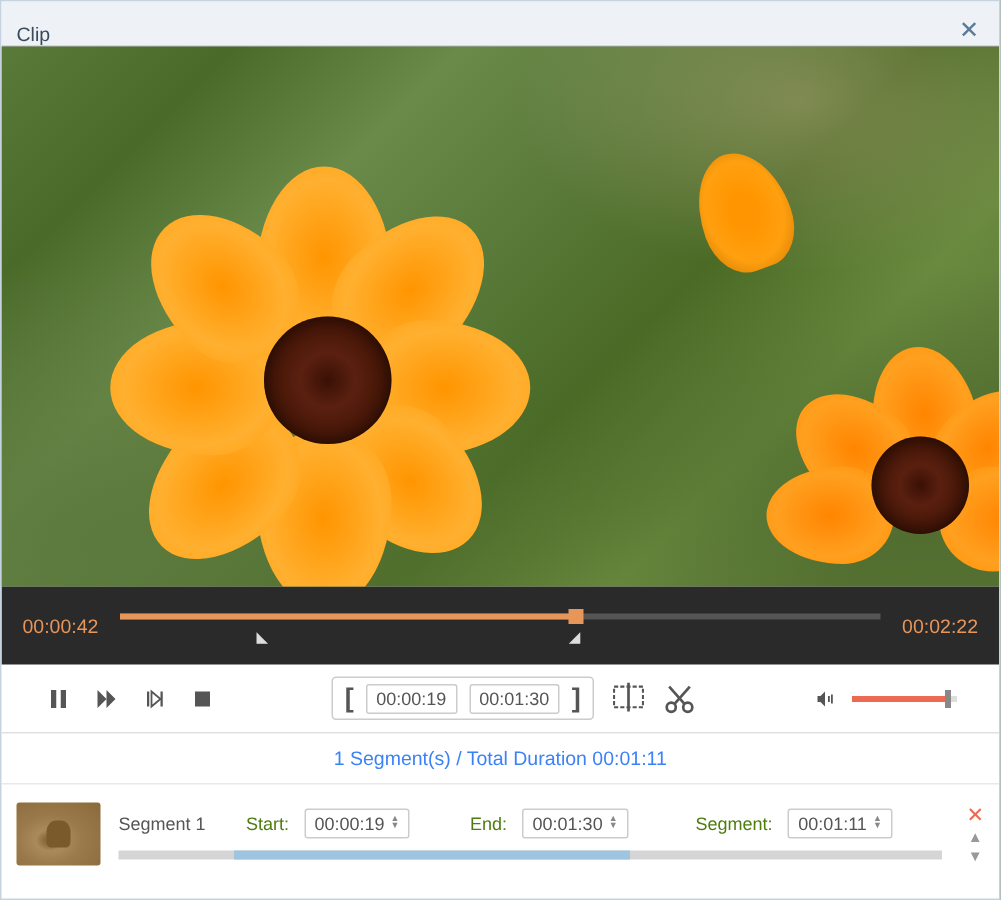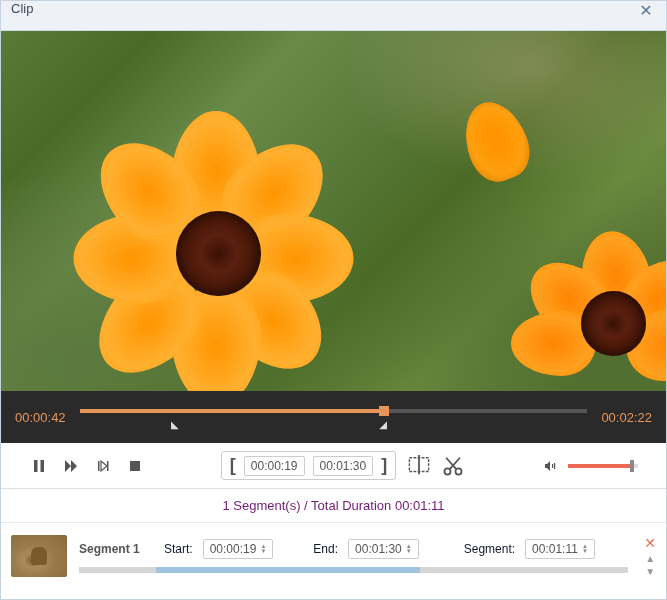--- a/index.html
+++ b/index.html
@@ -1,17 +1,17 @@
 <!DOCTYPE html>
 <html><head>
 <meta charset="utf-8">
 <style>
 *{box-sizing:border-box;margin:0;padding:0;font-family:"Segoe UI",Arial,sans-serif;}
 body{width:667px;height:600px;background:#fff;border:1px solid #c5d3e0;overflow:hidden;}
-.title-bar{height:30px;background:#eef2f6;display:flex;align-items:flex-start;justify-content:space-between;padding:0 10px;border-bottom:1px solid #d0dae4;}
+.title-bar{height:30px;background:#eef2f6;display:flex;align-items:flex-end;justify-content:space-between;padding:0 10px;border-bottom:1px solid #d0dae4;}
 .title-text{font-size:13px;color:#3a4a5a;}
 .close-btn{font-size:16px;color:#5a7a9a;cursor:pointer;width:20px;text-align:center;}
 .video-preview{width:100%;height:360px;background:#4a5a3a;position:relative;overflow:hidden;}
 .flower-bg{position:absolute;inset:0;}
 .leaves{position:absolute;inset:0;background:linear-gradient(135deg,#5a7a3a 0%,#4a6a2a 15%,#6a8a4a 30%,#5a7a3a 45%,#4a6a25 60%,#6a8a3f 75%,#5a7535 90%);}
 .leaf-overlay{position:absolute;inset:0;background:radial-gradient(ellipse at 80% 10%,rgba(200,180,140,0.4) 0%,transparent 25%),radial-gradient(ellipse at 10% 90%,rgba(90,120,60,0.8) 0%,transparent 40%),radial-gradient(ellipse at 90% 80%,rgba(70,100,40,0.6) 0%,transparent 35%);}
 .flower-main{position:absolute;left:90px;top:90px;width:250px;height:250px;}
 .petal{position:absolute;background:radial-gradient(ellipse at center,#ff9500 0%,#ffb030 60%,#ffa010 100%);border-radius:50% 50% 50% 50% / 60% 60% 40% 40%;}
 .p1{width:90px;height:120px;left:80px;top:-10px;transform:rotate(0deg);}
 .p2{width:85px;height:115px;left:140px;top:15px;transform:rotate(45deg);}
@@ -46,28 +46,28 @@
 .ctrl-btn svg{width:14px;height:14px;}
 .spacer{flex:1;}
 .trim-group{display:flex;align-items:center;gap:8px;border:1px solid #ccc;padding:3px 8px;border-radius:3px;}
 .bracket{font-size:18px;font-weight:bold;color:#555;cursor:pointer;}
 .time-input{border:1px solid #ccc;padding:2px 6px;font-size:12px;color:#555;border-radius:2px;cursor:pointer;}
 .scissors-btn{width:22px;height:22px;display:flex;align-items:center;justify-content:center;cursor:pointer;color:#555;}
 .vol-group{display:flex;align-items:center;gap:8px;}
 .vol-slider{width:70px;height:4px;background:#ddd;position:relative;cursor:pointer;}
 .vol-fill{position:absolute;left:0;height:100%;width:90%;background:#ec6a52;}
 .vol-handle{position:absolute;left:88%;top:-4px;width:4px;height:12px;background:#888;}
-.segments-header{height:34px;display:flex;align-items:center;justify-content:center;font-size:13px;color:#701a75;border-bottom:1px solid #e8e8e8;}
+.segments-header{height:34px;display:flex;align-items:center;justify-content:center;font-size:13px;color:#3b82f6;border-bottom:1px solid #e8e8e8;}
 .segment-row{height:66px;display:flex;align-items:center;padding:6px 10px;gap:12px;}
 .thumb{width:56px;height:42px;background:radial-gradient(ellipse at 40% 60%,#8a6a3a 8%,#aa8a5a 20%,#9a7a4a 45%,#8a6a3a 100%);border-radius:2px;position:relative;overflow:hidden;}
 .thumb::after{content:'';position:absolute;left:20px;top:12px;width:16px;height:18px;background:#7a5a2a;border-radius:40% 40% 20% 20%;}
 .seg-body{flex:1;display:flex;flex-direction:column;gap:8px;}
 .seg-info{display:flex;align-items:center;gap:10px;font-size:12px;color:#555;}
-.seg-name{font-weight:700;width:75px;}
-.label{color:#0f172a;}
+.seg-name{font-weight:400;width:75px;}
+.label{color:#4d7c0f;}
 .time-spinner{border:1px solid #ccc;padding:2px 6px;font-size:12px;color:#555;border-radius:2px;display:flex;align-items:center;gap:4px;cursor:pointer;}
 .spinner-arrows{display:flex;flex-direction:column;font-size:6px;line-height:5px;color:#888;}
 .seg-track{height:6px;background:#d5d5d5;position:relative;}
 .seg-fill{position:absolute;left:14%;width:48%;height:100%;background:#9fc4e0;}
 .seg-actions{display:flex;flex-direction:column;gap:2px;margin-left:4px;}
 .seg-del{color:#ec6a52;font-size:14px;cursor:pointer;text-align:center;}
 .seg-arrow{color:#999;font-size:10px;cursor:pointer;text-align:center;}
 </style>
 </head>
 <body>

